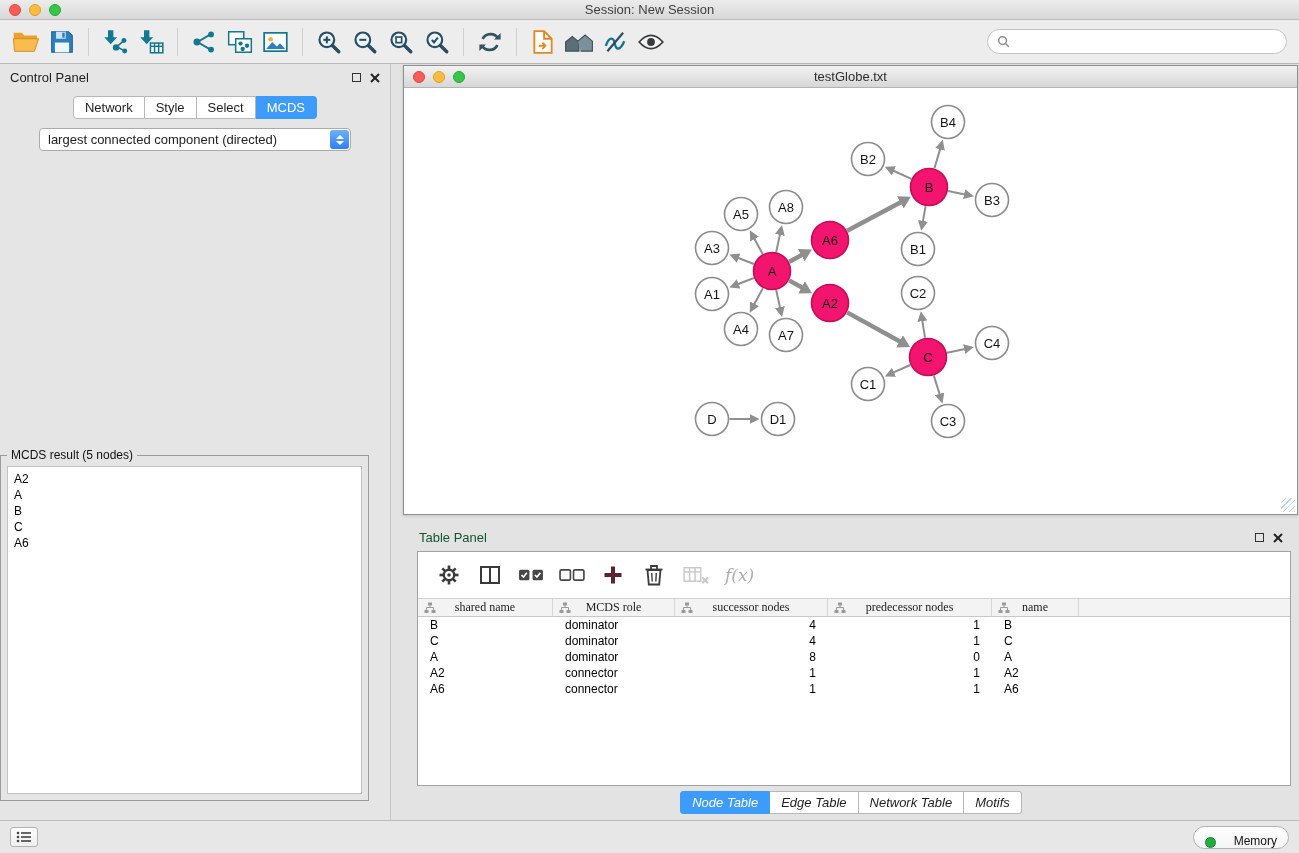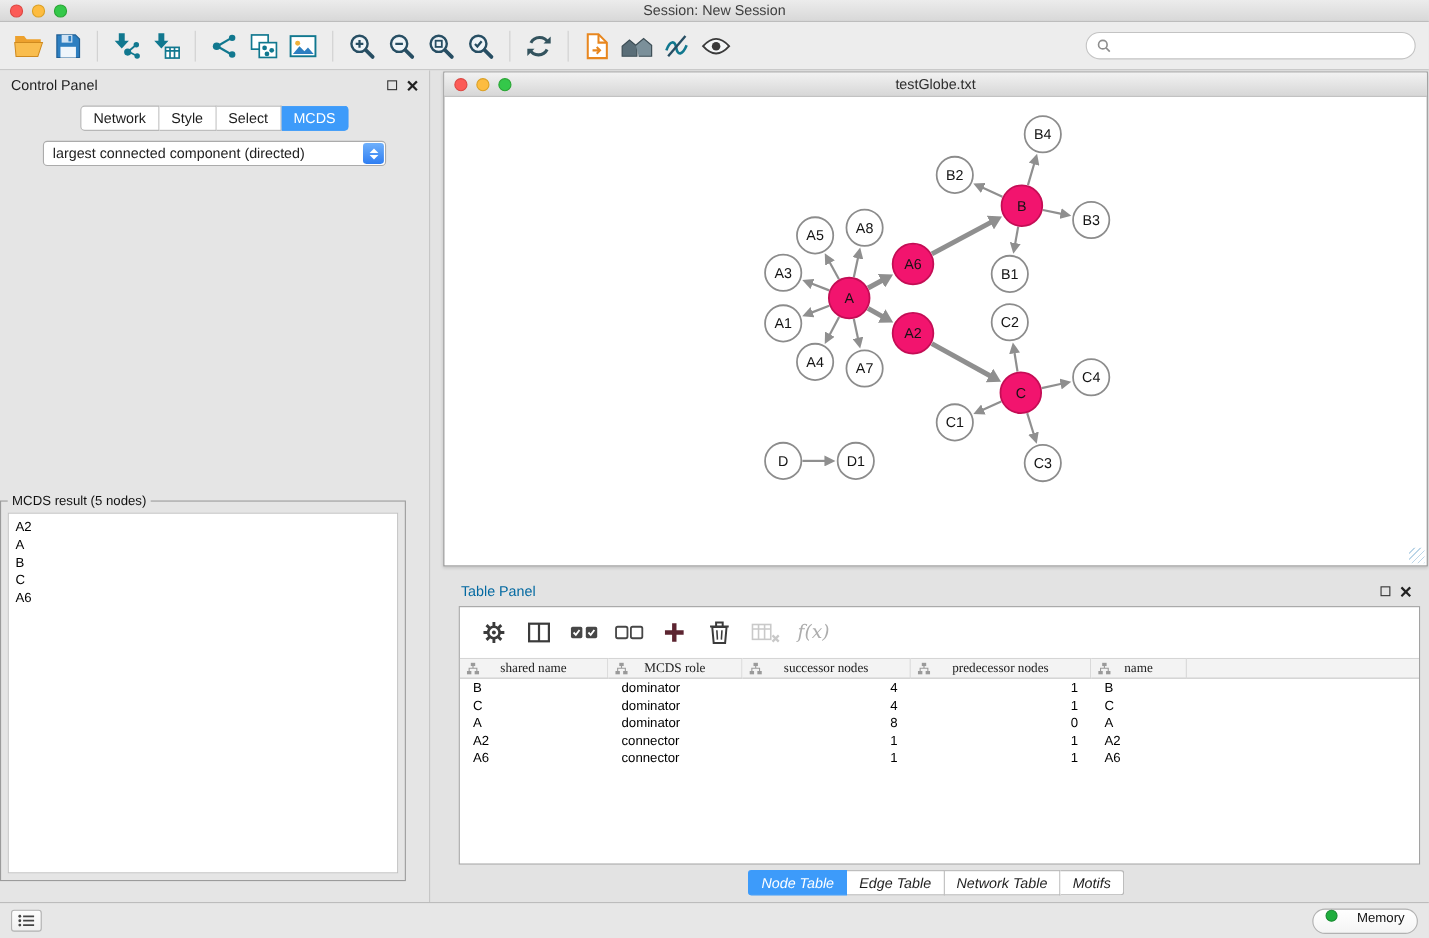--- a/index.html
+++ b/index.html
@@ -67,21 +67,21 @@
     background:#fff; border:1px solid #8f8f8f; box-shadow:0 1px 3px rgba(0,0,0,.15); }
   .net-titlebar { height:22px; background:linear-gradient(#f2f2f2,#d7d7d7); border-bottom:1px solid #b3b3b3;
     position:relative; display:flex; align-items:center; justify-content:center; font-size:13px; color:#2d2d2d; }
   .net-traffic { position:absolute; left:9px; top:5px; display:flex; gap:8px; }
   .net-canvas { position:absolute; top:23px; left:1px; right:1px; bottom:1px; background:#fff; overflow:hidden; }
   .resize-grip { position:absolute; right:1px; bottom:1px; width:14px; height:14px;
     background:repeating-linear-gradient(135deg, transparent 0 3px, #bcd6e8 3px 4px); }
 
   
   .table-panel { position:absolute; left:403px; top:461px; width:896px; height:294px; }
-  .tp-header { height:25px; display:flex; align-items:center; padding:0 16px; font-size:13px; color:#0369a1; }
+  .tp-header { height:25px; display:flex; align-items:center; padding:0 16px; font-size:13px; color:#14532d; }
   .tp-body { position:absolute; left:14px; right:8px; top:26px; bottom:33px; background:#fff; border:1px solid #a2a2a2; }
   .tp-toolbar { height:45px; display:flex; align-items:center; gap:7px; padding:0 14px;text-align:right; }
   .tp-btn { width:34px; height:34px; display:flex; align-items:center; justify-content:center; border-radius:4px; }
   .fx-label { font-family:"DejaVu Serif", serif; font-style:italic; font-size:17px; color:#adadad; padding:0 6px; }
   .tp-grid { position:absolute; top:46px; left:0; right:0; bottom:0; font-size:12px; overflow:hidden; }
   .tgrid-row { display:grid; grid-template-columns:135px 122px 153px 164px 87px 1fr; }
   .th { position:relative; height:19px; background:#f3f3f3; border-top:1px solid #d2d2d2; border-bottom:1px solid #c8c8c8;
     border-right:1px solid #d6d6d6; display:flex; align-items:center; justify-content:center; color:#222;font-family:Liberation Serif, serif; }
   .th.filler { border-right:none; }
   .sort-ic { position:absolute; left:6px; top:3px; }
@@ -92,21 +92,21 @@
   .tp-tab:first-child { border-left:1px solid #b7b7b7; border-radius:3px 0 0 3px; }
   .tp-tab:last-child { border-radius:0 3px 3px 0; }
   .tp-tab.active { background:#3d9bfa; border-color:#3d9bfa; color:#fff; }
 
   
   .statusbar { position:absolute; left:0; right:0; bottom:0; height:33px; background:#e7e7e7;
     border-top:1px solid #bcbcbc; display:flex; align-items:center; padding:0 10px; }
   .status-left-btn { width:28px; height:20px; border:1px solid #b2b2b2; border-radius:3px;
     background:linear-gradient(#fdfdfd,#f0f0f0); display:flex; align-items:center; justify-content:center; }
   .memory-btn { margin-left:auto; height:23px; border:1px solid #b2b2b2; border-radius:12px;
-    background:linear-gradient(#ffffff,#f4f4f4); display:flex; align-items:flex-start; gap:18px; padding:0 11px; font-size:12px; color:#111; }
+    background:linear-gradient(#ffffff,#f4f4f4); display:flex; align-items:flex-end; gap:18px; padding:0 11px; font-size:12px; color:#111; }
   .memory-dot { width:11px; height:11px; border-radius:50%; background:#1fae3e; border:1px solid #188a31; }
   .icon { display:flex; align-items:center; justify-content:center; }
 </style>
 </head>
 <body>
 
 <div class="titlebar">
   <div class="traffic">
     <span class="light red"></span>
     <span class="light yellow"></span>

